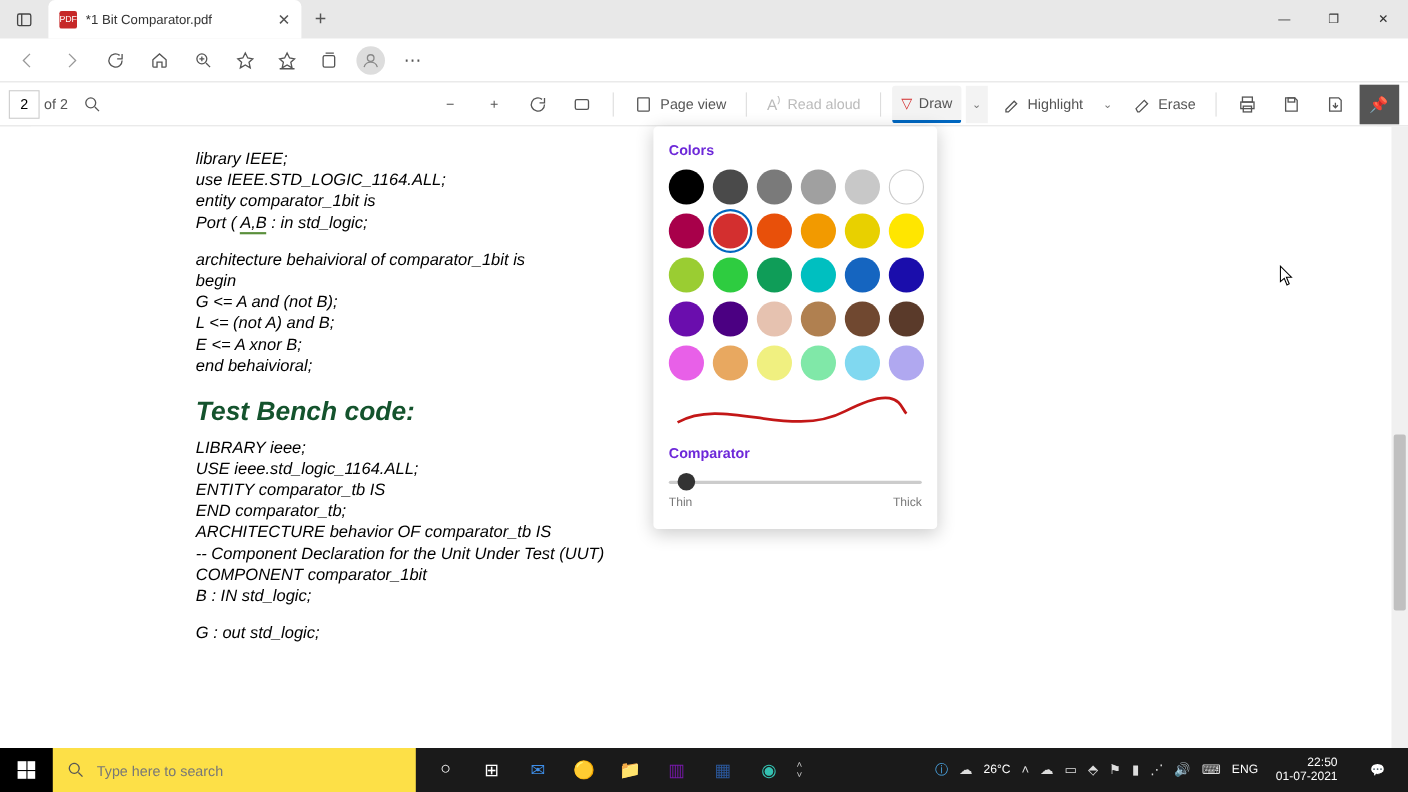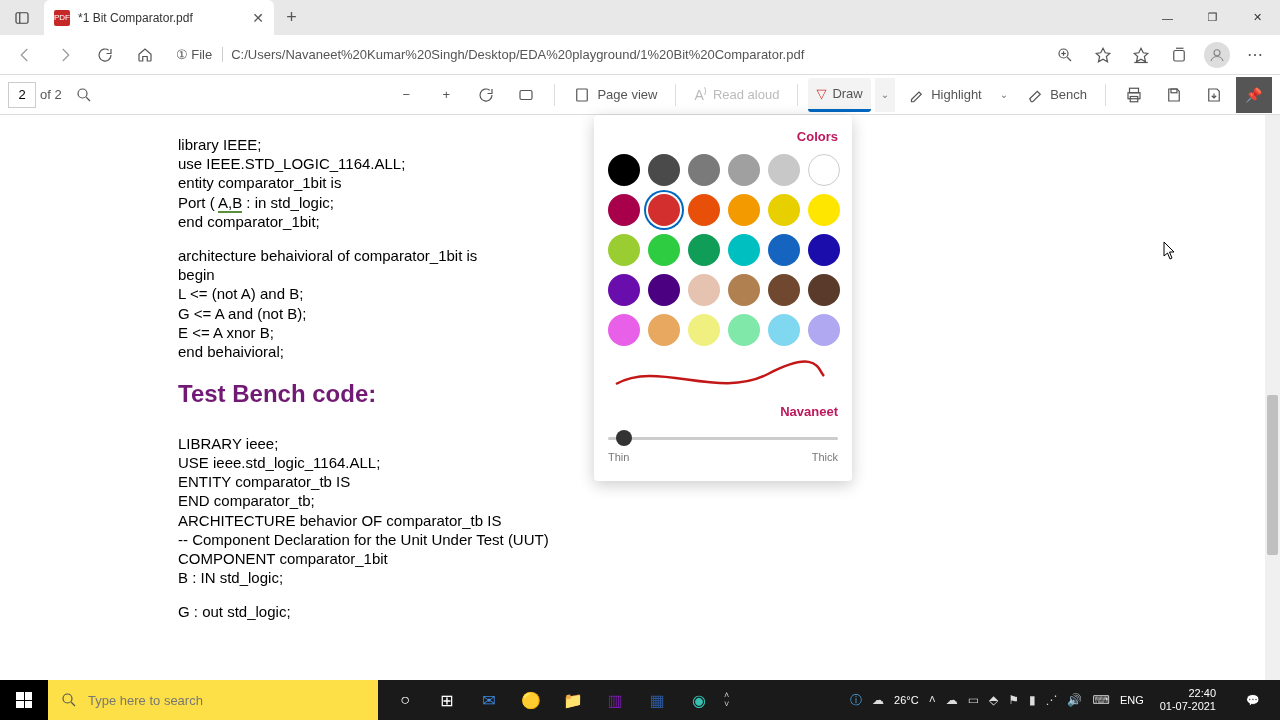--- a/index.html
+++ b/index.html
@@ -28,27 +28,27 @@
 .tb-btn { height: 34px; display: flex; align-items: center; justify-content: center; padding: 0 8px; gap: 6px; border-radius: 3px; color: #555; }
 .tb-btn.icon-only { width: 36px; padding: 0; }
 .tb-btn.disabled { color: #bbb; }
 .tb-btn.draw { border-bottom: 3px solid #0067c0; background: #f3f3f3; }
 .tb-btn.draw .tri { color: #d32f2f; }
 .tb-chev { padding: 0 6px; color: #777; font-size: 10px; height: 34px; display: flex; align-items: center; background: #f3f3f3; }
 .tb-chev.plain { background: transparent; }
 .spacer { flex: 1; }
 .pin-btn { width: 36px; height: 36px; background: #555; color: #fff; display: flex; align-items: center; justify-content: center; font-size: 14px; }
 
-.content { position: absolute; top: 115px; left: 0; right: 0; bottom: 40px; background: #fff; overflow: hidden; }
+.content { position: absolute; top: 115px; left: 0; right: 0; bottom: 40px; background: #fff; overflow: hidden; font-style: italic; }
 .page { background: #fff; margin: 0 28px; padding: 20px 150px; font-family: "Times New Roman", serif; font-size: 15px; line-height: 1.28; color: #000; height: 100%; }
 .hl { border-bottom: 2px solid #5a8f3c; }
-.red-head { color: #701a75; font-weight: bold; font-size: 24px; margin: 18px 0 24px; }
+.red-head { color: #14532d; font-weight: bold; font-size: 24px; margin: 18px 0 7px; }
 
 .color-popup { position: absolute; top: 115px; left: 594px; width: 258px; background: #fff; box-shadow: 0 4px 16px rgba(0,0,0,0.2); border-radius: 4px; padding: 14px 14px 18px; z-index: 100; }
-.color-popup h4 { font-size: 13px; font-weight: 600; color: #be185d; margin-bottom: 10px; text-align: right; }
+.color-popup h4 { font-size: 13px; font-weight: 600; color: #6d28d9; margin-bottom: 10px; }
 .color-grid { display: grid; grid-template-columns: repeat(6, 32px); gap: 8px; margin-bottom: 14px; }
 .swatch { width: 32px; height: 32px; border-radius: 50%; cursor: pointer; }
 .swatch.selected { box-shadow: 0 0 0 2px #fff, 0 0 0 4px #0067c0; }
 .swatch.white { border: 1px solid #ccc; }
 .curve-preview { height: 32px; margin: 4px 0 12px; }
 .slider-row { position: relative; height: 18px; margin: 8px 0 4px; }
 .slider-track { position: absolute; top: 8px; left: 0; right: 0; height: 3px; background: #ccc; border-radius: 2px; }
 .slider-thumb { position: absolute; top: 1px; left: 8px; width: 16px; height: 16px; border-radius: 50%; background: #333; }
 .slider-labels { display: flex; justify-content: space-between; font-size: 11px; color: #777; }
 
@@ -109,24 +109,20 @@
       <svg class="ico" viewBox="0 0 24 24">
         <path d="M20 12a8 8 0 1 1-3-6.2"></path>
         <polyline points="20 4 20 10 14 10"></polyline>
       </svg>
     </div>
   <div class="nav-btn active">
       <svg class="ico" viewBox="0 0 24 24">
         <path d="M4 11 12 4l8 7v8a1 1 0 0 1-1 1h-4v-6h-6v6H5a1 1 0 0 1-1-1z"></path>
       </svg>
     </div>
-  <div class="url-row">
-    <span class="file-label">① File</span>
-    <span>C:/Users/Navaneet%20Kumar%20Singh/Desktop/EDA%20playground/1%20Bit%20Comparator.pdf</span>
-  </div>
   <div class="right-icons">
     <div class="nav-btn active">
         <svg class="ico" viewBox="0 0 24 24">
           <circle cx="10" cy="10" r="6"></circle>
           <line x1="15" y1="15" x2="20" y2="20"></line>
           <line x1="7" y1="10" x2="13" y2="10"></line>
           <line x1="10" y1="7" x2="10" y2="13"></line>
         </svg>
       </div>
     <div class="nav-btn active">
@@ -203,21 +199,21 @@
       <svg class="ico" viewBox="0 0 24 24">
         <path d="M6 18 16 8l3 3L9 21H6z"></path>
       </svg>
       <span>Highlight</span>
     </div>
   <div class="tb-chev plain">⌄</div>
   <div class="tb-btn">
       <svg class="ico" viewBox="0 0 24 24">
         <path d="M5 17 15 7l4 4-10 10H7z"></path>
       </svg>
-      <span>Bench</span>
+      <span>Erase</span>
     </div>
   <div class="tb-sep"></div>
   <div class="tb-btn icon-only">
       <svg class="ico" viewBox="0 0 24 24">
         <rect x="6" y="3" width="12" height="6"></rect>
         <rect x="4" y="9" width="16" height="8"></rect>
         <rect x="7" y="14" width="10" height="7"></rect>
       </svg>
     </div>
   <div class="tb-btn icon-only">
@@ -234,26 +230,25 @@
     </div>
   <div class="pin-btn">📌</div>
 </div>
 
 <div class="content">
   <div class="page">
     <div>library IEEE;</div>
     <div>use IEEE.STD_LOGIC_1164.ALL;</div>
     <div>entity comparator_1bit is</div>
     <div><span>    Port ( </span><span class="hl">A,B</span><span> : in std_logic;</span></div>
-    <div>end comparator_1bit;</div>
     <div style="height:15px"></div>
     <div>architecture behaivioral of comparator_1bit is</div>
     <div>   begin</div>
+    <div>    G &lt;= A and (not B);</div>
     <div>    L &lt;= (not A) and B;</div>
-    <div>    G &lt;= A and (not B);</div>
     <div>    E &lt;= A xnor B;</div>
     <div>end behaivioral;</div>
     <div class="red-head">Test Bench code:</div>
     <div>LIBRARY ieee;</div>
     <div> USE ieee.std_logic_1164.ALL;</div>
     <div> ENTITY comparator_tb IS</div>
     <div> END comparator_tb;</div>
     <div>  ARCHITECTURE behavior OF comparator_tb IS</div>
     <div>   -- Component Declaration for the Unit Under Test (UUT)</div>
     <div>   COMPONENT comparator_1bit</div>
@@ -299,21 +294,21 @@
       <div class="swatch" style="background: rgb(240, 240, 128);"></div>
       <div class="swatch" style="background: rgb(128, 232, 168);"></div>
       <div class="swatch" style="background: rgb(128, 216, 240);"></div>
       <div class="swatch" style="background: rgb(176, 168, 240);"></div>
     </div>
   <div class="curve-preview">
     <svg viewBox="0 0 220 30" width="220" height="30">
         <path d="M8 24 C 50 0, 110 40, 160 14 S 210 10, 216 16" stroke="#c31717" stroke-width="2.5" fill="none"></path>
       </svg>
   </div>
-  <h4>Navaneet</h4>
+  <h4>Comparator</h4>
   <div class="slider-row">
     <div class="slider-track"></div>
     <div class="slider-thumb"></div>
   </div>
   <div class="slider-labels">
     <span>Thin</span>
     <span>Thick</span>
   </div>
 </div>
 
@@ -358,18 +353,18 @@
     <span class="tray-ico">☁</span>
     <span class="tray-ico">▭</span>
     <span class="tray-ico">⬘</span>
     <span class="tray-ico">⚑</span>
     <span class="tray-ico">▮</span>
     <span class="tray-ico">⋰</span>
     <span class="tray-ico">🔊</span>
     <span class="tray-ico">⌨</span>
     <span>ENG</span>
     <div class="clock">
-      <div>22:40</div>
+      <div>22:50</div>
       <div>01-07-2021</div>
     </div>
     <div class="notif">💬</div>
   </div>
 </div>
 
 </body></html>

